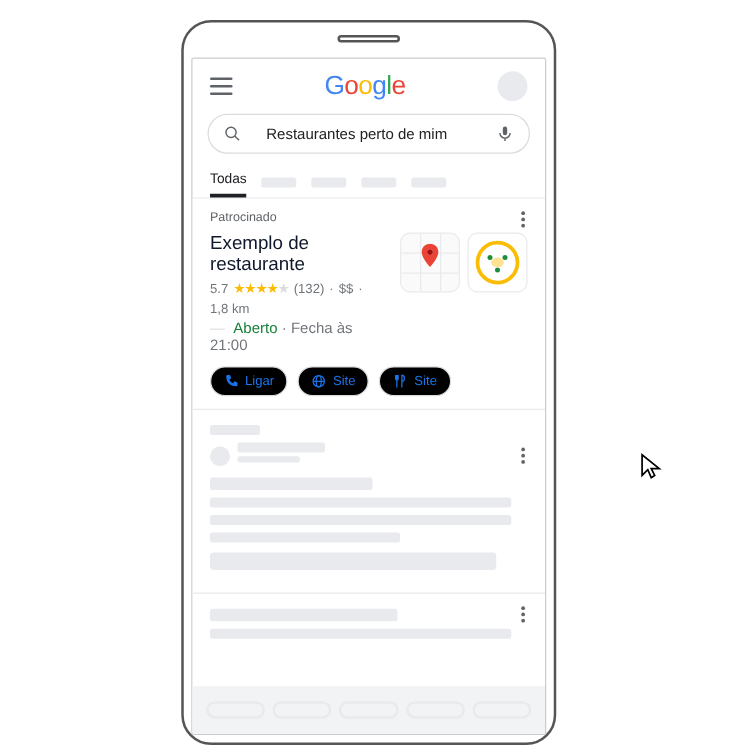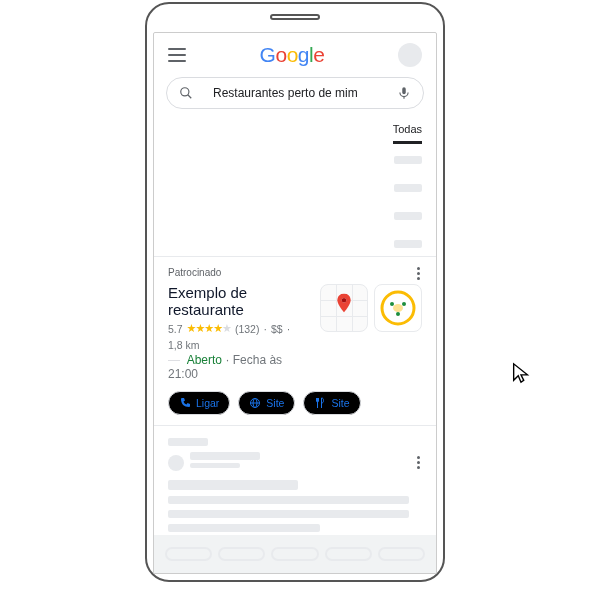--- a/index.html
+++ b/index.html
@@ -6,21 +6,21 @@
   body {
     font-family: Arial, Helvetica, sans-serif;
     background: #ffffff;
     width: 600px;
     height: 600px;
     position: relative;
   }
   .phone {
     position: absolute;
     left: 145px;
-    top: 2px;
+    top: 16px;
     width: 300px;
     height: 580px;
     border: 2px solid #555;
     border-radius: 24px;
     background: #fff;
     overflow: hidden;
   }
   .speaker {
     position: absolute;
     top: 10px;
@@ -95,21 +95,20 @@
     font-size: 12px;
     color: #202124;
   }
   .mic-icon svg, .search-icon svg { display: block; }
   .tabs {
     display: flex;
     align-items: flex-end;
     gap: 12px;
     padding: 0 14px;
     border-bottom: 1px solid #e8eaed;
-    flex-direction: column;
   }
   .tab {
     font-size: 11px;
     color: #5f6368;
     padding: 6px 0;
   }
   .tab.active {
     color: #202124;
     border-bottom: 3px solid #202124;
     font-weight: 500;

